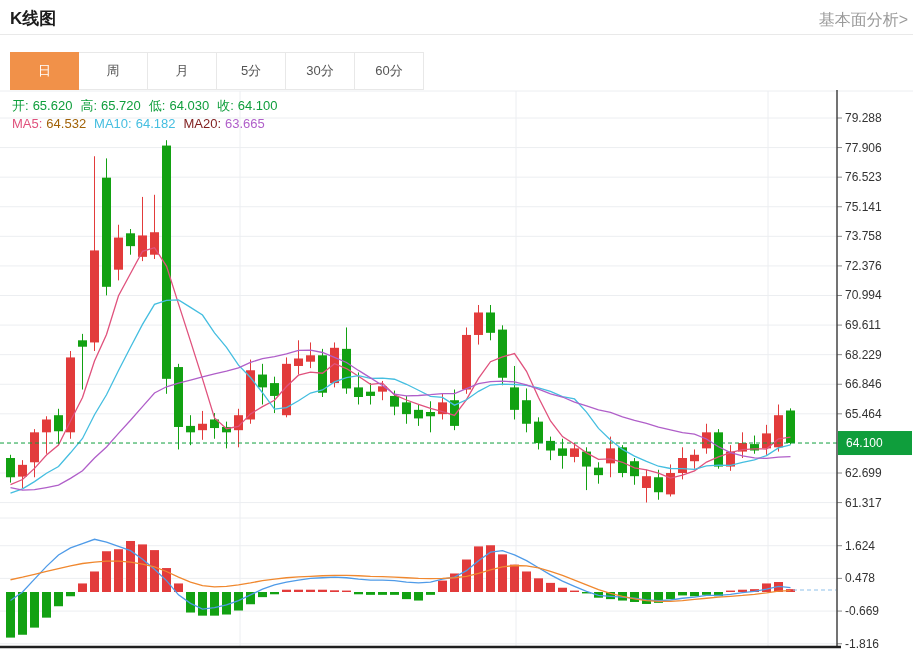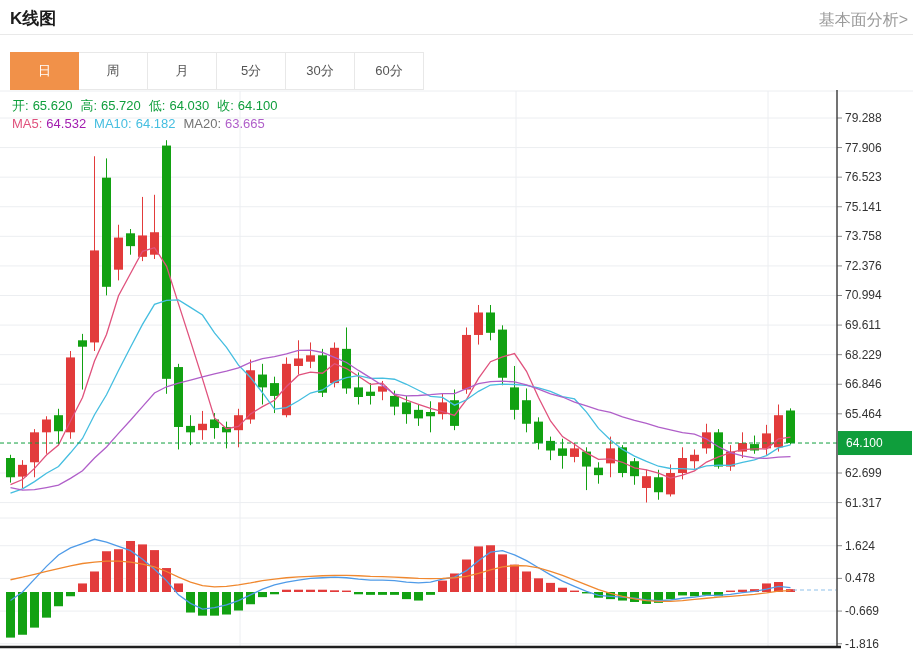--- a/index.html
+++ b/index.html
@@ -39,21 +39,21 @@
   <div class="tab-bar">
       <div class="tab active">日</div>
       <div class="tab">周</div>
       <div class="tab">月</div>
       <div class="tab">5分</div>
       <div class="tab">30分</div>
       <div class="tab">60分</div>
     </div>
 
   <div class="overlay-row" style="left:12px; top:97px;"><span class="seg"><span style="color:#0f9e3c">开:</span><span style="color:#0f9e3c">65.620</span></span><span class="seg"><span style="color:#0f9e3c">高:</span><span style="color:#0f9e3c">65.720</span></span><span class="seg"><span style="color:#0f9e3c">低:</span><span style="color:#0f9e3c">64.030</span></span><span class="seg"><span style="color:#0f9e3c">收:</span><span style="color:#0f9e3c">64.100</span></span></div>
-  <div class="overlay-row" style="left:12px; top:116px;"><span class="seg"><span style="color:#e0527d">MA5:</span><span style="color:#a21caf">64.532</span></span><span class="seg"><span style="color:#45bee0">MA10:</span><span style="color:#45bee0">64.182</span></span><span class="seg"><span style="color:#737373">MA20:</span><span style="color:#b05fc9">63.665</span></span></div>
+  <div class="overlay-row" style="left:12px; top:116px;"><span class="seg"><span style="color:#e0527d">MA5:</span><span style="color:#a16207">64.532</span></span><span class="seg"><span style="color:#45bee0">MA10:</span><span style="color:#45bee0">64.182</span></span><span class="seg"><span style="color:#7f1d1d">MA20:</span><span style="color:#b05fc9">63.665</span></span></div>
 
   <div style="position:absolute; left:0; top:90px;">
     <svg id="chart" width="913" height="560">
         <g>
           <line x1="0" y1="28" x2="837" y2="28" stroke="#eceef1" stroke-width="1"></line>
           <line x1="837" y1="28" x2="842" y2="28" stroke="#888"></line>
           <text x="845" y="32" class="axis-label">79.288</text>
           <line x1="0" y1="57.5747999999998" x2="837" y2="57.5747999999998" stroke="#eceef1" stroke-width="1"></line>
           <line x1="837" y1="57.5747999999998" x2="842" y2="57.5747999999998" stroke="#888"></line>
           <text x="845" y="61.5747999999998" class="axis-label">77.906</text>

